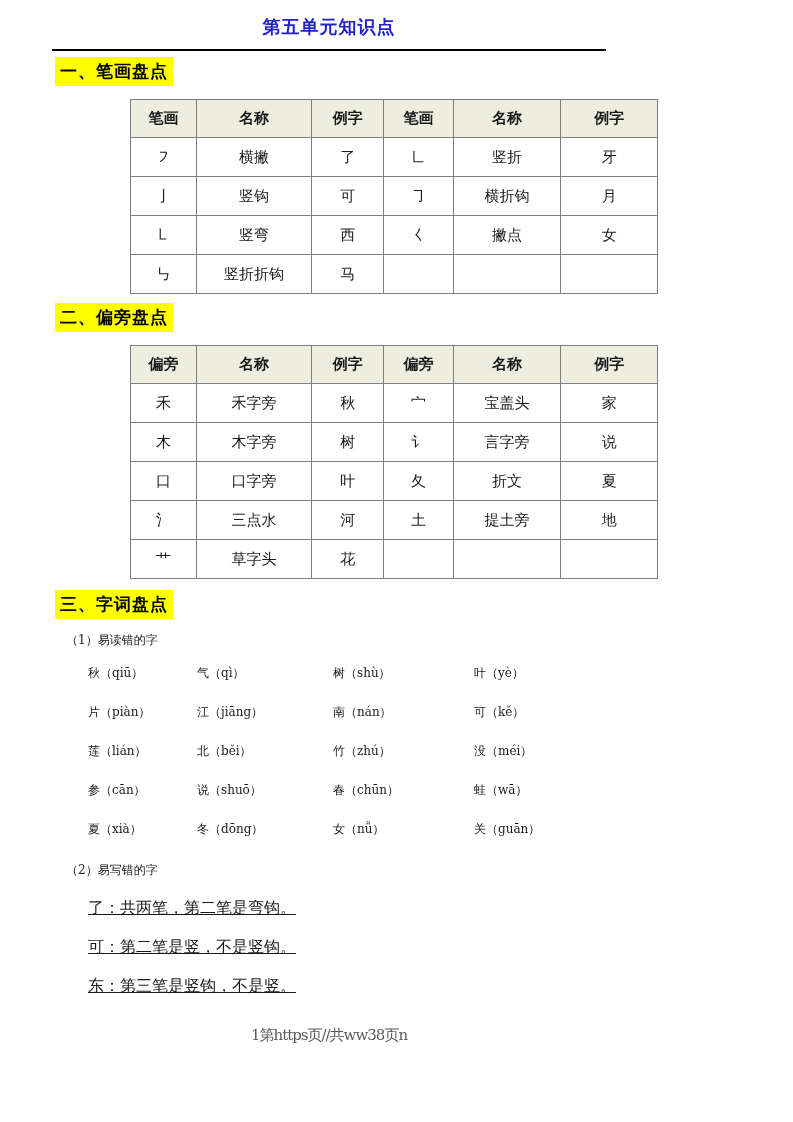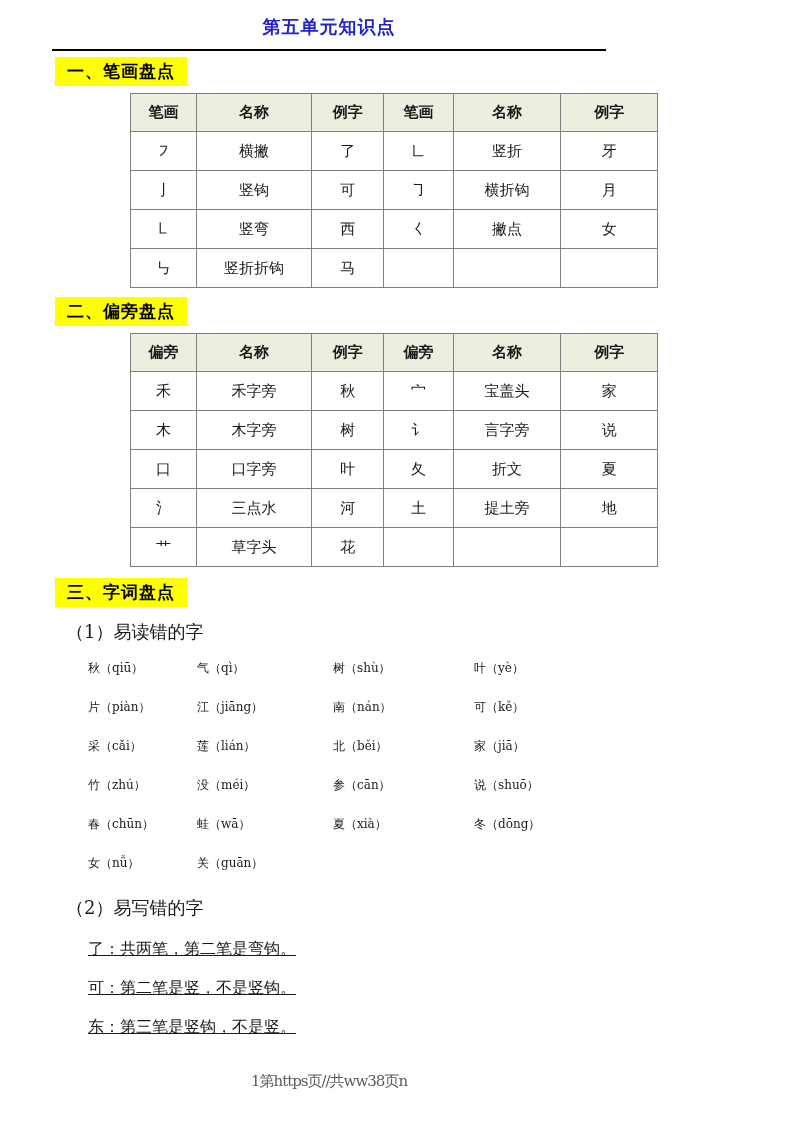--- a/index.html
+++ b/index.html
@@ -26,29 +26,29 @@
     border-top:2px solid #000000;
     height:0;
   }
   .sec-heading {
     display:inline-block;
     margin-left:55px;
     background:#ffff00;
     color:#000000;
     font-weight:bold;
     font-size:17px;
-    padding:3px 12px;
+    padding:3px 5px;
     letter-spacing:1px;
   }
   .h1 { margin-top:6px; }
   .h2 { margin-top:9px; }
   .h3 { margin-top:11px; }
   table.grid {
     margin-left:130px;
-    margin-top:7px;
+    margin-top:13px;
     border-collapse:collapse;
     table-layout:fixed;
   }
   table.grid td, table.grid th {
     border:1px solid #7f7f7f;
     text-align:center;
     vertical-align:middle;
     font-size:15px;
     height:39px;
     padding:0 2px;
@@ -60,21 +60,21 @@
     height:38px;
   }
   td.glyph { font-size:19px; }
   .red-sub {
     margin:15px 0 0 55px;
     color:#cc3333;
     font-size:17px;
   }
   .item-label {
     margin:13px 0 0 66px;
-    font-size:18px;
+    font-size:12px;
     color:#1a1a1a;
   }
   .word-grid {
     margin:5px 0 0 88px;
     width:620px;
     display:grid;
     grid-template-columns:109px 136px 141px 1fr;
   }
   .word-grid span {
     display:block;
@@ -85,21 +85,21 @@
   }
   .notes { margin:9px 0 0 88px;text-decoration:underline; }
   .notes div {
     height:39px;
     line-height:39px;
     font-size:16px;
   }
   .footer {
     position:absolute;
     left:0; right:0;
-    top:1072px;
+    top:1026px;
     text-align:center;
     font-size:15px;
     color:#5a5a5a;
     letter-spacing:-1px;
   }
 </style>
 </head>
 <body>
 
 <div class="page">
@@ -238,24 +238,22 @@
 
   <div class="word-grid">
     <span>秋（qiū）</span>
     <span>气（qì）</span>
     <span>树（shù）</span>
     <span>叶（yè）</span>
     <span>片（piàn）</span>
     <span>江（jiāng）</span>
     <span>南（nán）</span>
     <span>可（kě）</span>
-    <span>采（cǎi）</span>
     <span>莲（lián）</span>
     <span>北（běi）</span>
-    <span>家（jiā）</span>
     <span>竹（zhú）</span>
     <span>没（méi）</span>
     <span>参（cān）</span>
     <span>说（shuō）</span>
     <span>春（chūn）</span>
     <span>蛙（wā）</span>
     <span>夏（xià）</span>
     <span>冬（dōng）</span>
     <span>女（nǚ）</span>
     <span>关（guān）</span>

